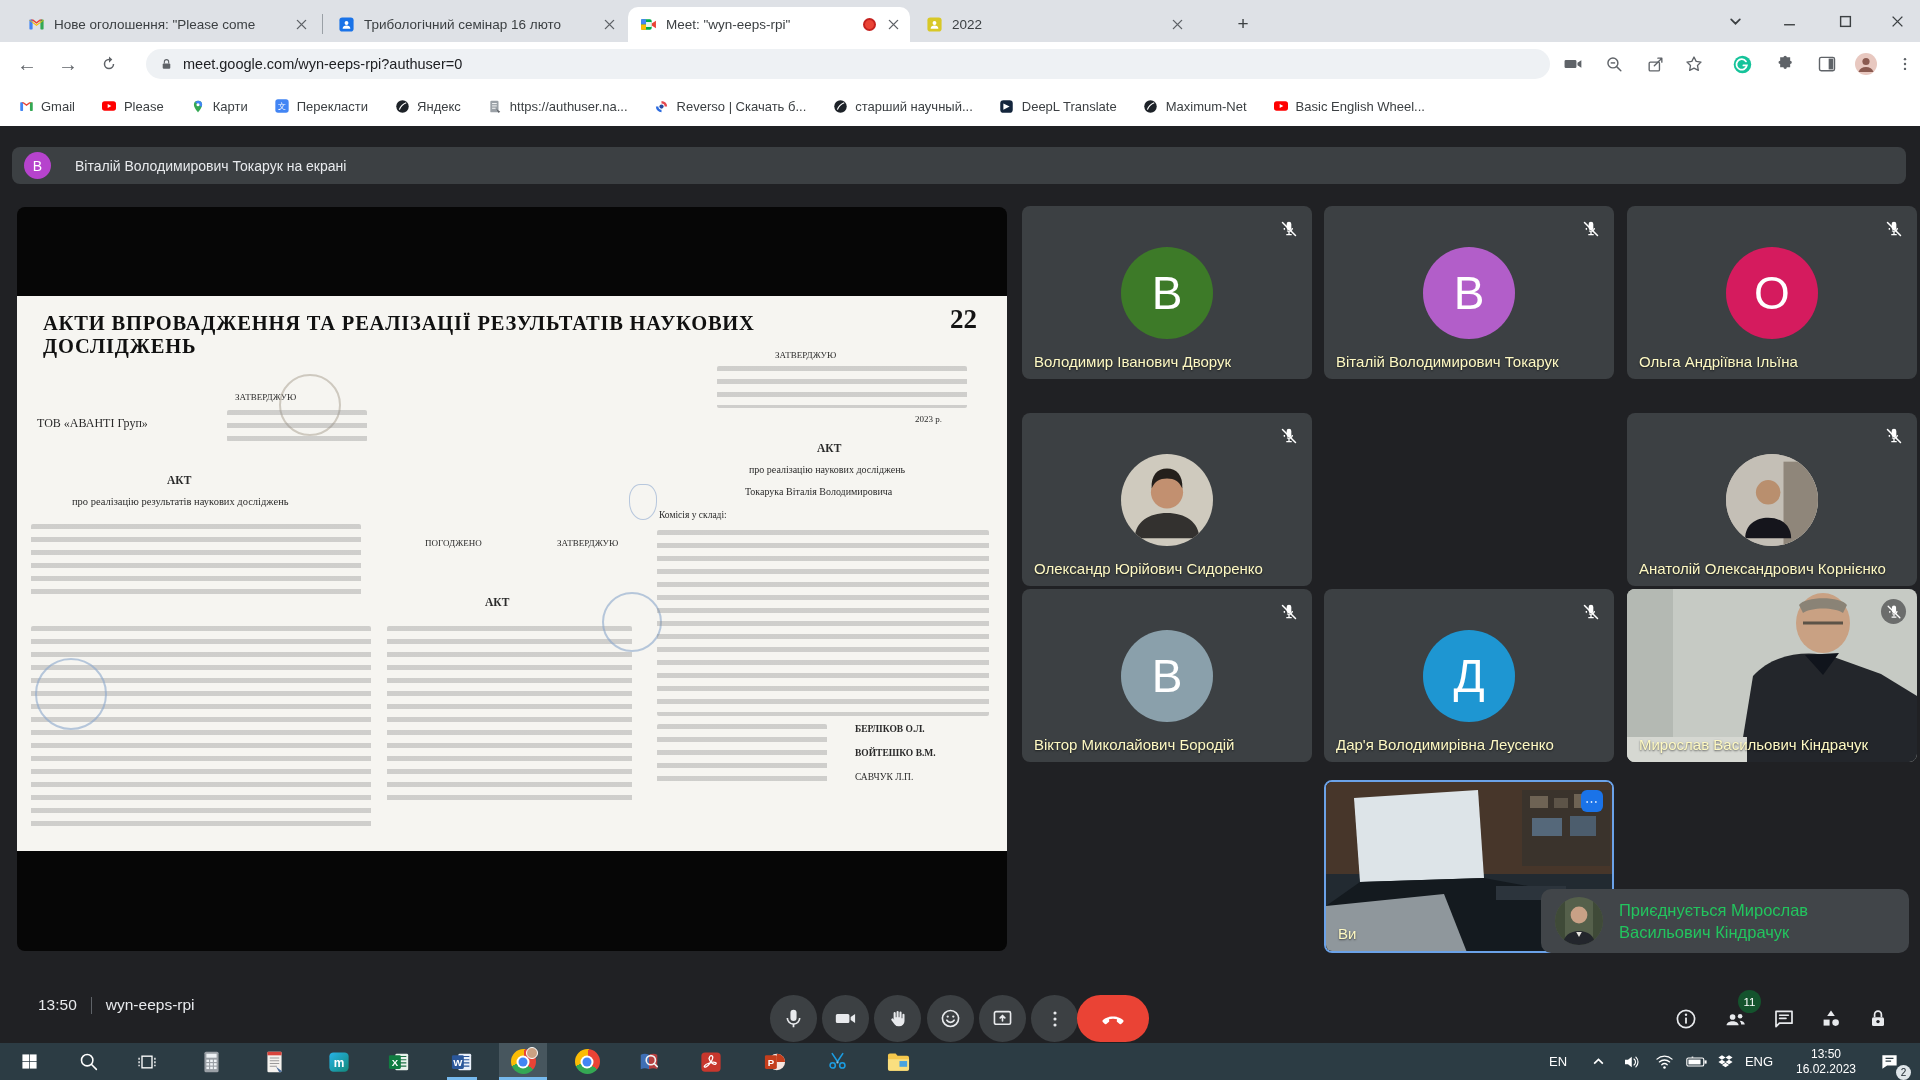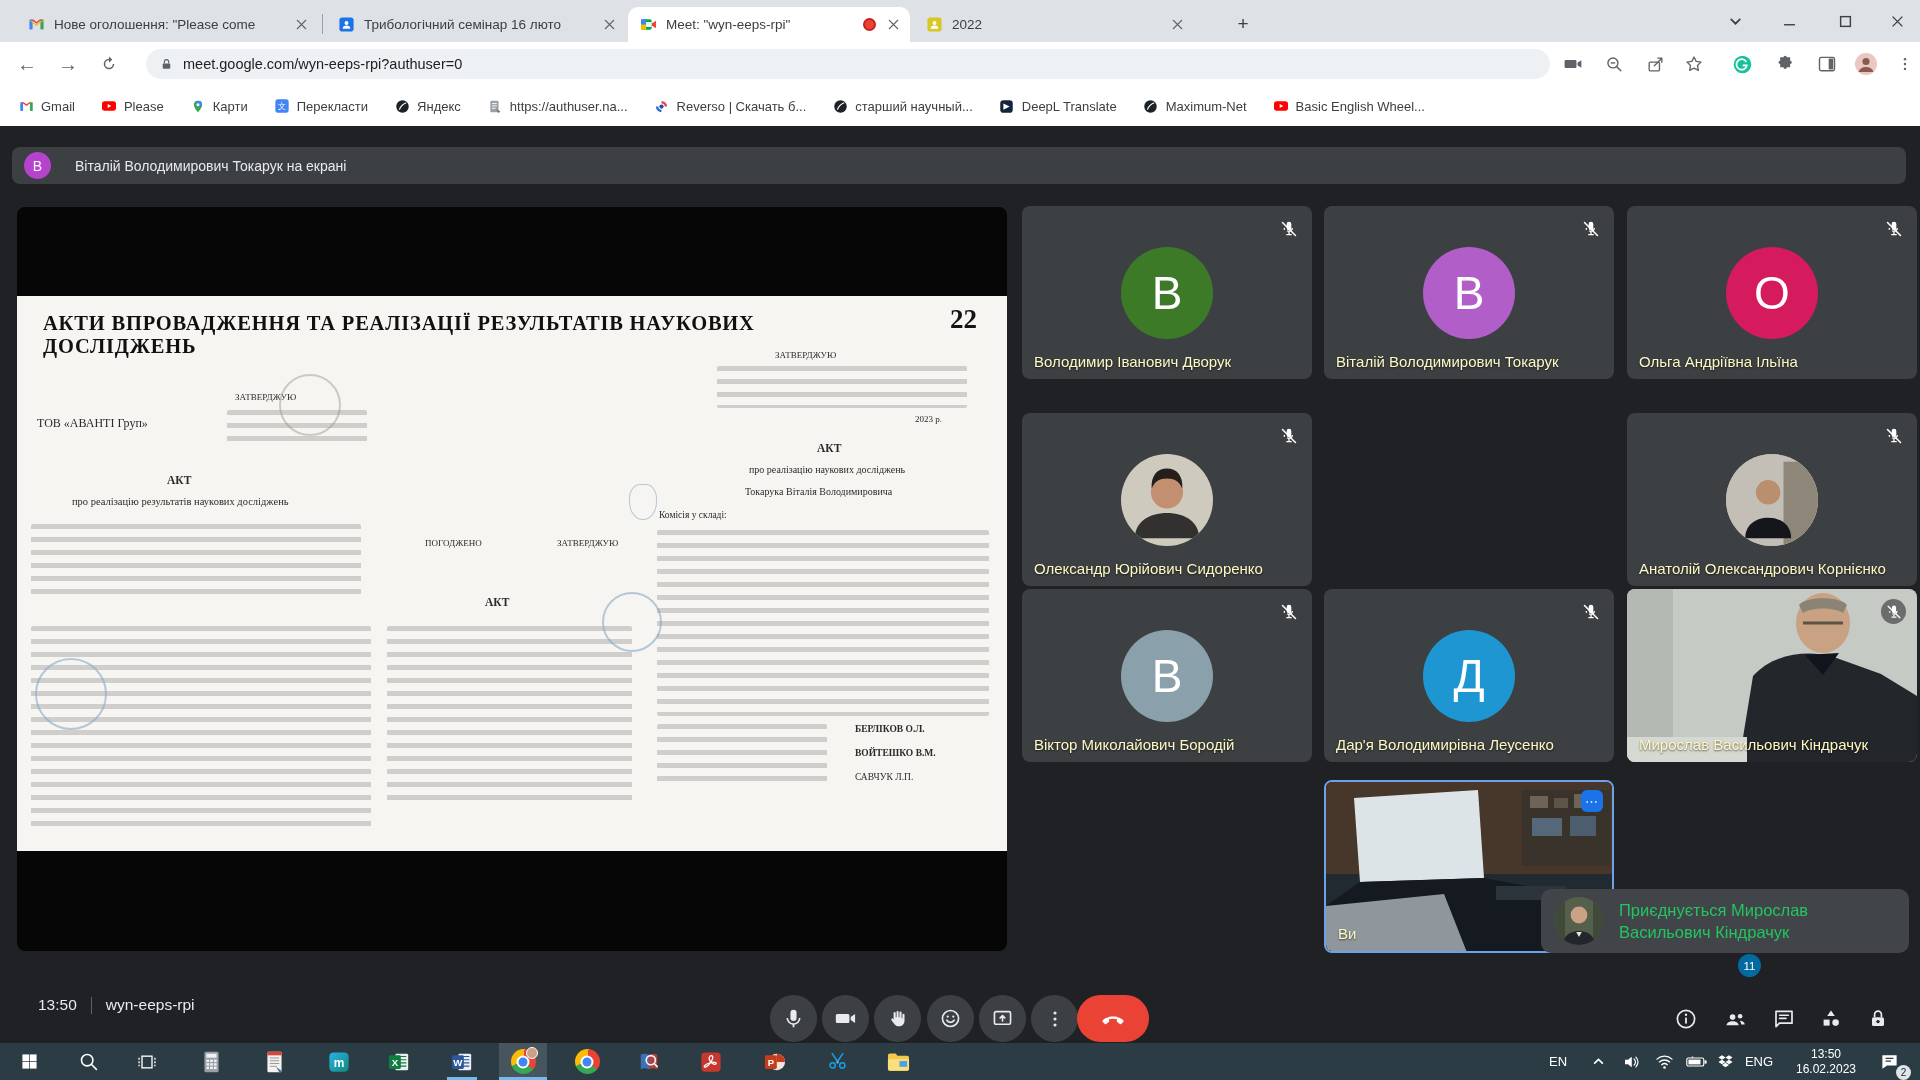--- a/index.html
+++ b/index.html
@@ -50,21 +50,21 @@
   .t-name{position:absolute;left:12px;bottom:9px;font-size:15px;color:#fef9c3;text-shadow:0 1px 2px rgba(0,0,0,.6);white-space:nowrap}
   .t-mic{position:absolute;top:10px;right:11px;width:25px;height:25px;display:flex;align-items:center;justify-content:center}
   .t-mic.circ{background:rgba(32,33,36,.55);border-radius:50%}
   .selftile{border:2px solid #6ba2e8}
   .pip{position:absolute;top:8px;right:9px;width:22px;height:22px;background:#1a73e8;border-radius:6px;color:#fff;display:flex;align-items:center;justify-content:center;font-size:13px;letter-spacing:1px}
 
   .toast{position:absolute;left:1541px;top:763px;width:368px;height:64px;background:#414549;border-radius:10px;display:flex;align-items:center;padding:0 14px;gap:16px}
   .toast .tav{width:48px;height:48px;border-radius:50%;overflow:hidden;flex:0 0 auto}
   .toast .ttxt{color:#22c55e;font-size:16.5px;line-height:22px}
 
-  .pbadge{position:absolute;left:1738px;top:828px;width:23px;height:23px;border-radius:50%;background:#0369a1;color:#fff;font-size:11.5px;display:flex;align-items:center;justify-content:center}
+  .pbadge{position:absolute;left:1738px;top:864px;width:23px;height:23px;border-radius:50%;background:#14532d;color:#fff;font-size:11.5px;display:flex;align-items:center;justify-content:center}
 
   .ctlbar{position:absolute;left:0;bottom:0;width:1920px;height:73px}
   .meta{position:absolute;left:38px;top:26px;display:flex;align-items:center;gap:14px;color:#e8eaed;font-size:15.5px}
   .meta .sep{width:1px;height:17px;background:#5f6368}
   .cbtn{position:absolute;top:25px;width:47px;height:47px;border-radius:50%;background:#3c4043;display:flex;align-items:center;justify-content:center}
   .cbtn.end{width:72px;border-radius:24px;background:#ea4335}
   .ribtn{position:absolute;top:36px;width:26px;height:26px;display:flex;align-items:center;justify-content:center}
 
   
   .taskbar{position:absolute;left:0;top:1043px;width:1920px;height:37px;background:#2c3c44}

